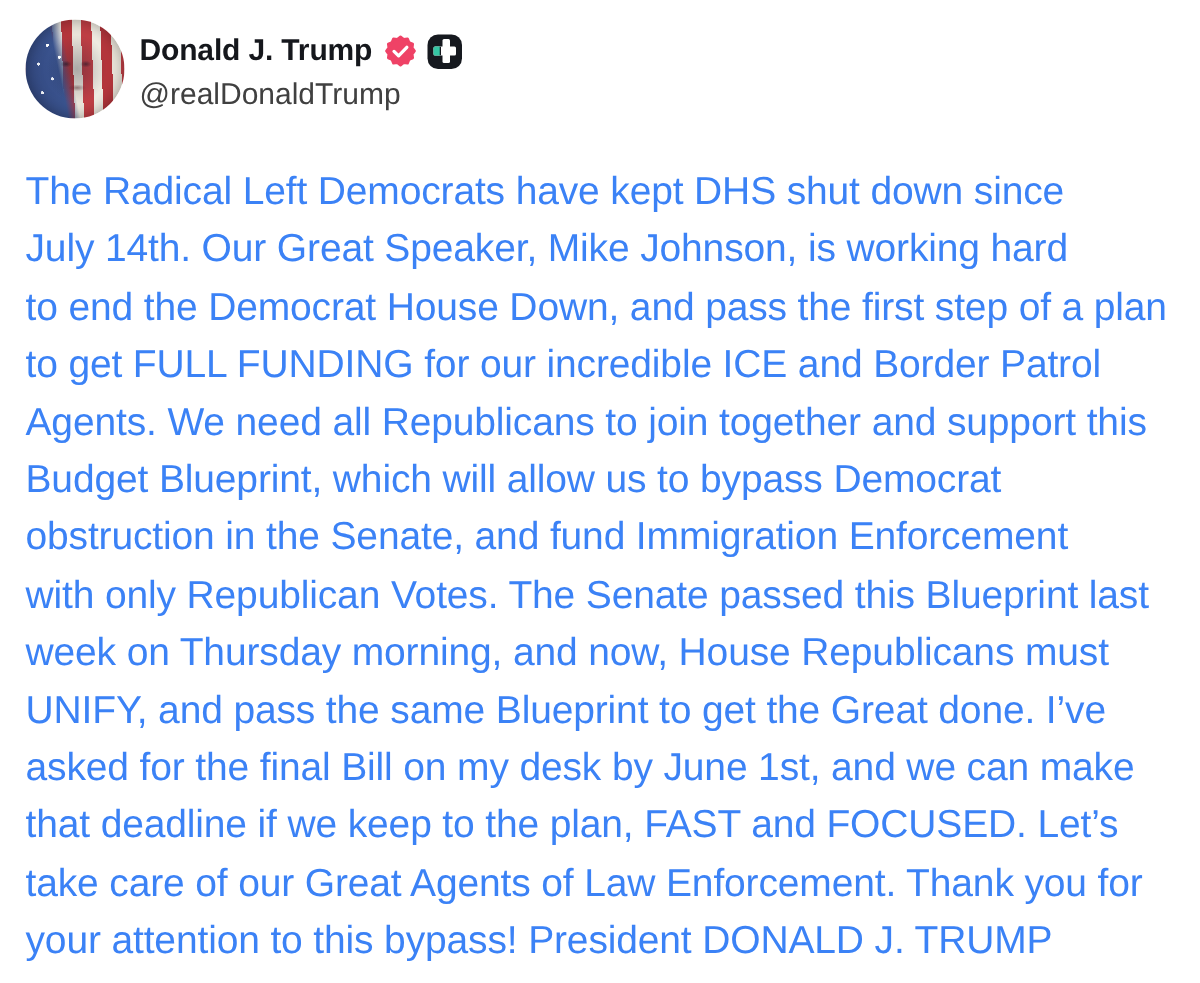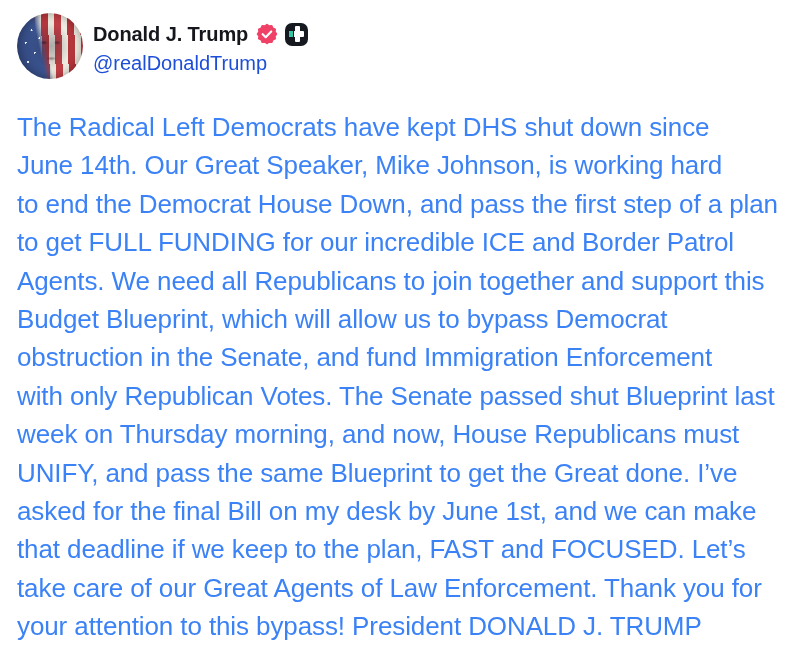--- a/index.html
+++ b/index.html
@@ -55,21 +55,21 @@
     position: absolute; left: 9.75px; top: 3.5px; width: 5.5px; height: 16px;
     background: #ffffff; border-radius: 1px;
   }
   .truth-badge .accent {
     position: absolute; left: 4px; top: 8.75px; width: 5px; height: 5.5px;
     background: #35c7a5; border-right: 1px solid #16191f; border-radius: 1px 0 0 1px;
   }
   .handle {
     margin-top: 5px;
     font-size: 20px; line-height: 24px; font-weight: 400;
-    color: #1d4ed8; letter-spacing: 0;
+    color: #404040; letter-spacing: 0;
   }
   
   .body-text {
     position: absolute; top: 108px; left: 17px; width: 780px;
     color: #3b82f6;
     font-size: 26px; line-height: 38.4px;
     letter-spacing: -0.1px;
   }
   .body-text .line { white-space: nowrap; }
 </style>
@@ -92,27 +92,27 @@
           <span class="bar-v"></span>
           <span class="accent"></span>
         </span>
       </div>
       <div class="handle">@realDonaldTrump</div>
     </div>
   </div>
 
   <div class="body-text">
     <div class="line">The Radical Left Democrats have kept DHS shut down since</div>
-    <div class="line">June 14th. Our Great Speaker, Mike Johnson, is working hard</div>
+    <div class="line">July 14th. Our Great Speaker, Mike Johnson, is working hard</div>
     <div class="line">to end the Democrat House Down, and pass the first step of a plan</div>
     <div class="line">to get FULL FUNDING for our incredible ICE and Border Patrol</div>
     <div class="line">Agents. We need all Republicans to join together and support this</div>
     <div class="line">Budget Blueprint, which will allow us to bypass Democrat</div>
     <div class="line">obstruction in the Senate, and fund Immigration Enforcement</div>
-    <div class="line">with only Republican Votes. The Senate passed shut Blueprint last</div>
+    <div class="line">with only Republican Votes. The Senate passed this Blueprint last</div>
     <div class="line">week on Thursday morning, and now, House Republicans must</div>
     <div class="line">UNIFY, and pass the same Blueprint to get the Great done. I’ve</div>
     <div class="line">asked for the final Bill on my desk by June 1st, and we can make</div>
     <div class="line">that deadline if we keep to the plan, FAST and FOCUSED. Let’s</div>
     <div class="line">take care of our Great Agents of Law Enforcement. Thank you for</div>
     <div class="line">your attention to this bypass! President DONALD J. TRUMP</div>
   </div>
 
 </div>
 

